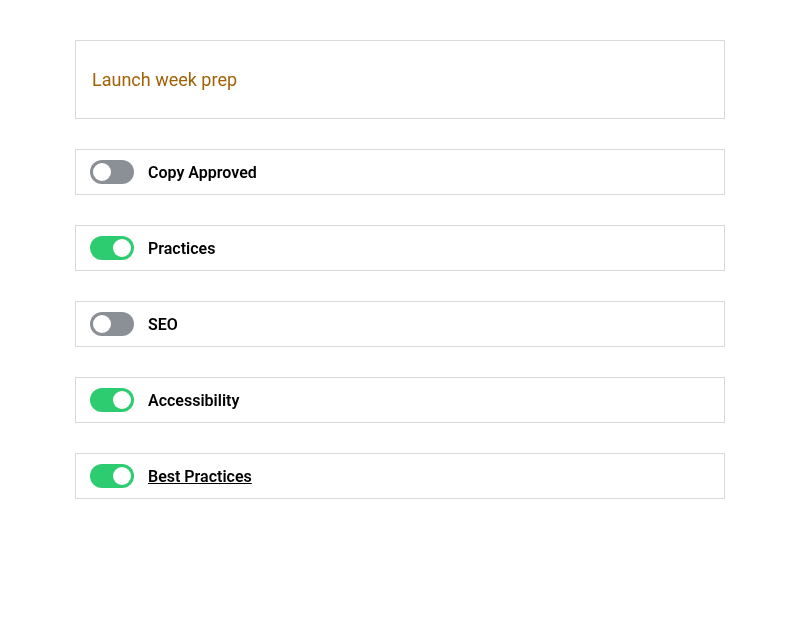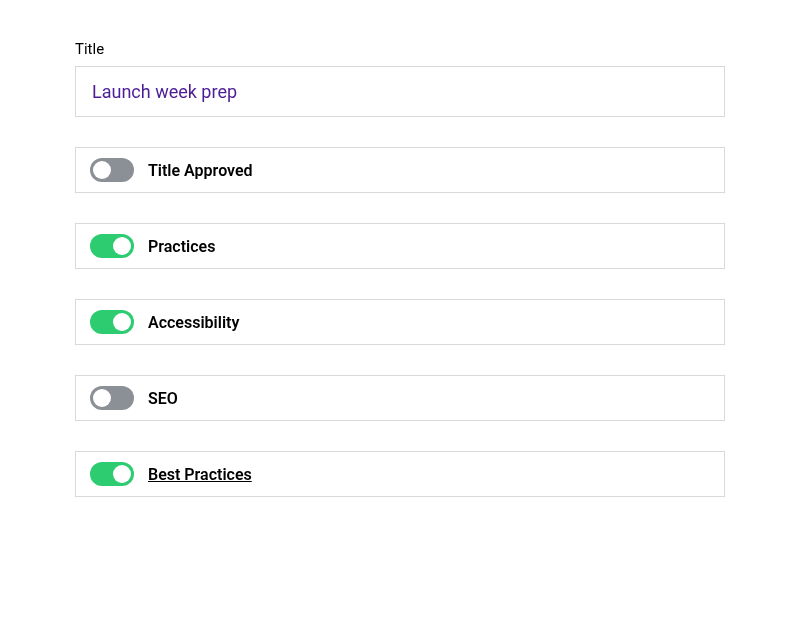--- a/index.html
+++ b/index.html
@@ -19,22 +19,22 @@
       font-size: 15px;
       color: #000;
       margin-bottom: 8px;
       font-weight: 400;
     }
     .text-input {
       width: 100%;
       border: 1px solid #d9d9d9;
       background: #fff;
       font-size: 18px;
-      padding: 14px 16px;
-      color: #4c1d95;
+      padding: 28px 16px;
+      color: #a16207;
       font-family: inherit;
       outline: none;
       font-weight: 400;
     }
     .toggle-list {
       margin-top: 30px;
     }
     .toggle-row {
       width: 100%;
       border: 1px solid #d9d9d9;
@@ -80,54 +80,53 @@
     .toggle-label {
       font-size: 16px;
       font-weight: 600;
       color: #000;
     }
   </style>
 </head>
 <body>
 
 <div>
-  <div class="field-label">Title</div>
   <input type="text" class="text-input" value="Launch week prep" style="">
 </div>
 
 <div class="toggle-list">
 
   <div class="toggle-row">
     <div class="toggle toggle-off">
       <div class="toggle-knob"></div>
     </div>
-    <span class="toggle-label">Title Approved</span>
+    <span class="toggle-label">Copy Approved</span>
   </div>
 
   <div class="toggle-row">
     <div class="toggle toggle-on">
       <div class="toggle-knob"></div>
     </div>
     <span class="toggle-label">Practices</span>
-  </div>
-
-  <div class="toggle-row">
-    <div class="toggle toggle-on">
-      <div class="toggle-knob"></div>
-    </div>
-    <span class="toggle-label">Accessibility</span>
   </div>
 
   <div class="toggle-row">
     <div class="toggle toggle-off">
       <div class="toggle-knob"></div>
     </div>
     <span class="toggle-label">SEO</span>
   </div>
 
   <div class="toggle-row">
     <div class="toggle toggle-on">
       <div class="toggle-knob"></div>
     </div>
+    <span class="toggle-label">Accessibility</span>
+  </div>
+
+  <div class="toggle-row">
+    <div class="toggle toggle-on">
+      <div class="toggle-knob"></div>
+    </div>
     <span class="toggle-label">Best Practices</span>
   </div>
 
 </div>
 
 </body></html>

